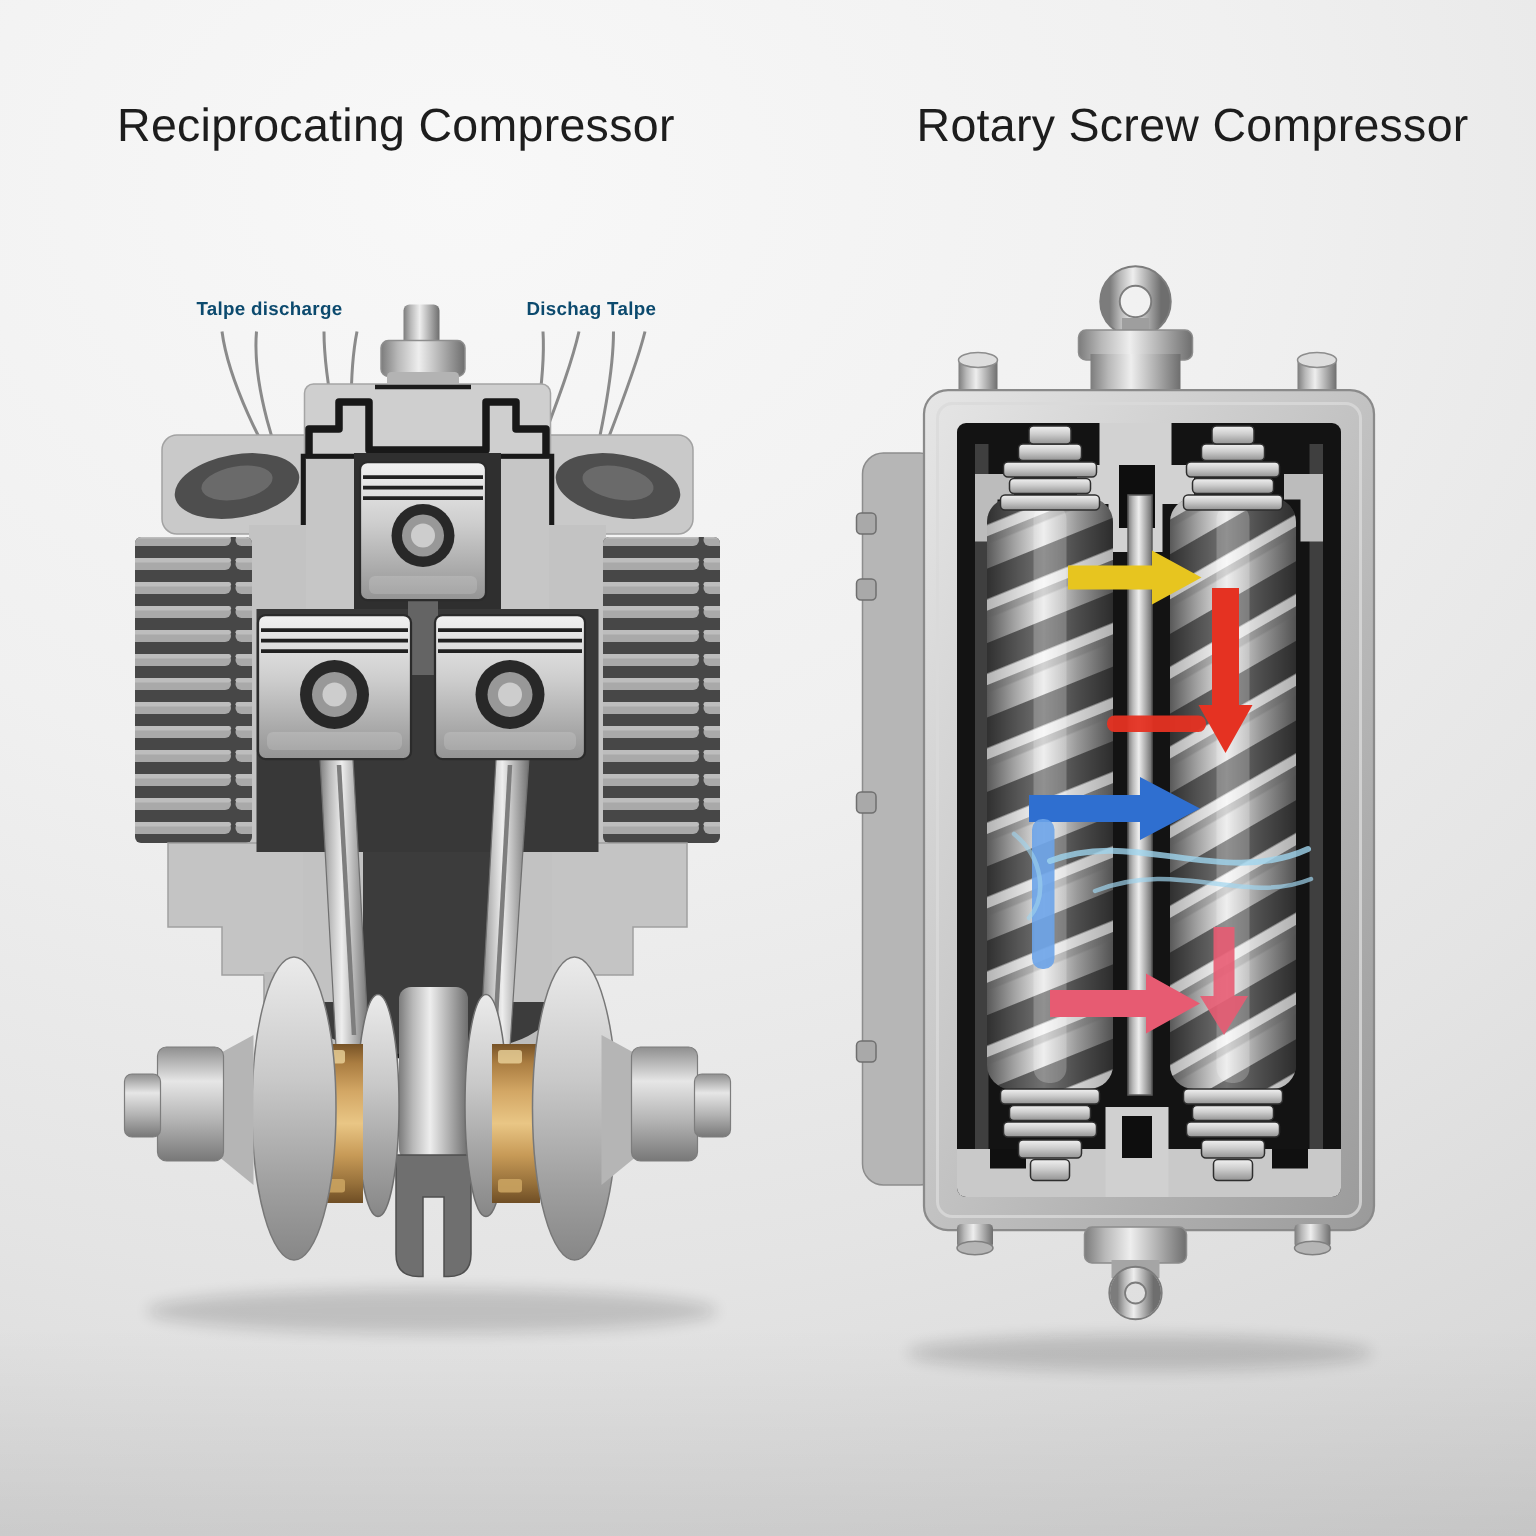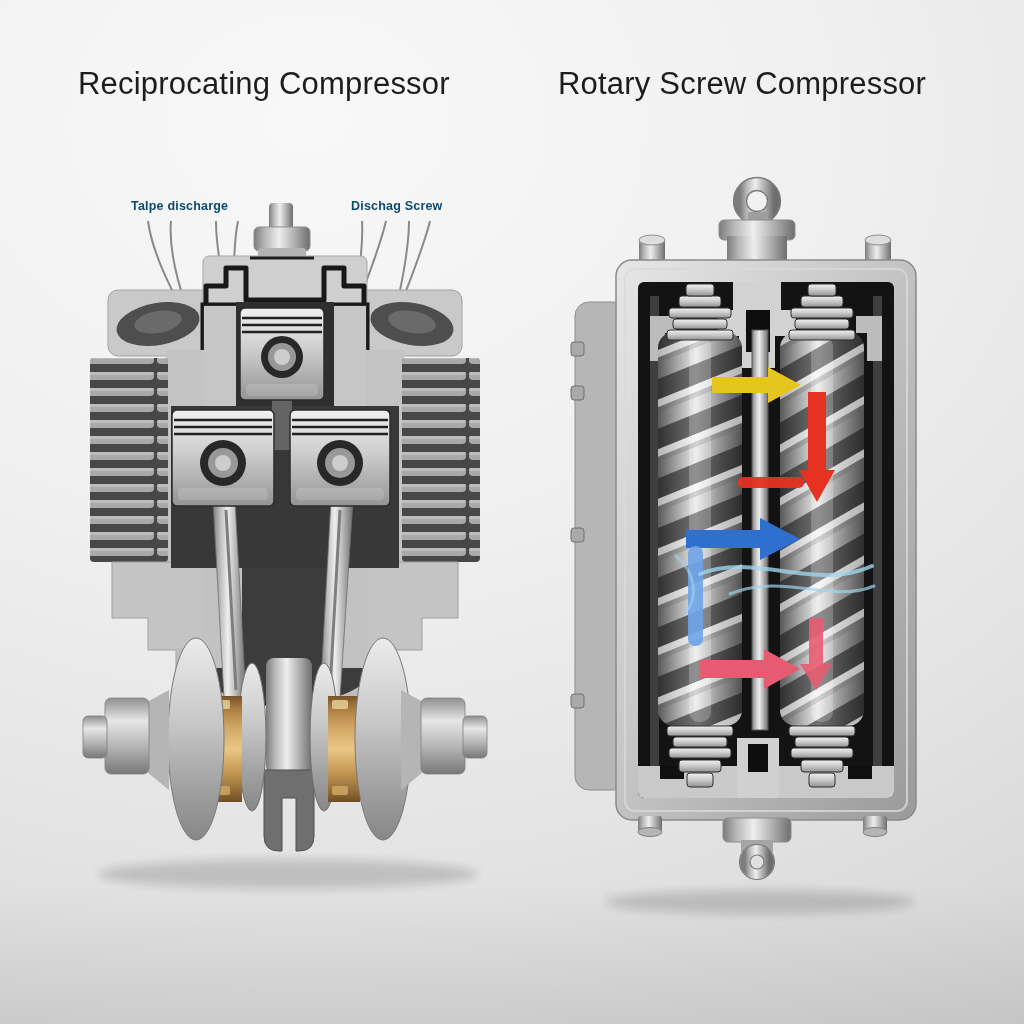--- a/index.html
+++ b/index.html
@@ -3,21 +3,21 @@
 <meta charset="utf-8">
 <style>
   html,body{margin:0;padding:0;}
   body{
     width:1024px;height:1024px;position:relative;overflow:hidden;
     background:radial-gradient(135% 105% at 30% 12%, #f8f8f8 0%, #f0f0f0 38%, #e4e4e4 68%, #d3d3d3 100%);
     font-family:"Liberation Sans", sans-serif;
   }
   .title{position:absolute;font-size:31px;font-weight:500;color:#1d1d1d;letter-spacing:.2px;white-space:nowrap;}
   #title-left{left:62px;top:66px;margin-left:16px;}
-  #title-right{left:558px;top:66px;}
+  #title-right{left:611px;top:66px;}
   .callout{position:absolute;font-size:12.5px;font-weight:700;color:#0c4a6e;letter-spacing:.2px;white-space:nowrap;}
   #callout-1{left:131px;top:199px;}
   #callout-2{left:351px;top:199px;}
   #scene{position:absolute;left:0;top:0;}
   #floor-vignette{position:absolute;left:0;bottom:0;width:1024px;height:140px;
     background:linear-gradient(to bottom, rgba(0,0,0,0) 0%, rgba(0,0,0,0.07) 100%);pointer-events:none;}
 </style>
 </head>
 <body>
 
@@ -320,14 +320,14 @@
       <circle cx="757" cy="862" r="12" fill="none" stroke="url(#gRodH)" stroke-width="10"></circle>
       <circle cx="757" cy="862" r="17.5" fill="none" stroke="#7c7c7c" stroke-width="1.2"></circle>
       <circle cx="757" cy="862" r="7" fill="none" stroke="#7c7c7c" stroke-width="1.2"></circle>
     </g>
   </g>
 </svg>
 
 <div class="title" id="title-left">Reciprocating Compressor</div>
 <div class="title" id="title-right">Rotary Screw Compressor</div>
 <div class="callout" id="callout-1">Talpe discharge</div>
-<div class="callout" id="callout-2">Dischag Screw</div>
+<div class="callout" id="callout-2">Dischag Talpe</div>
 <div id="floor-vignette"></div>
 
 </body></html>

